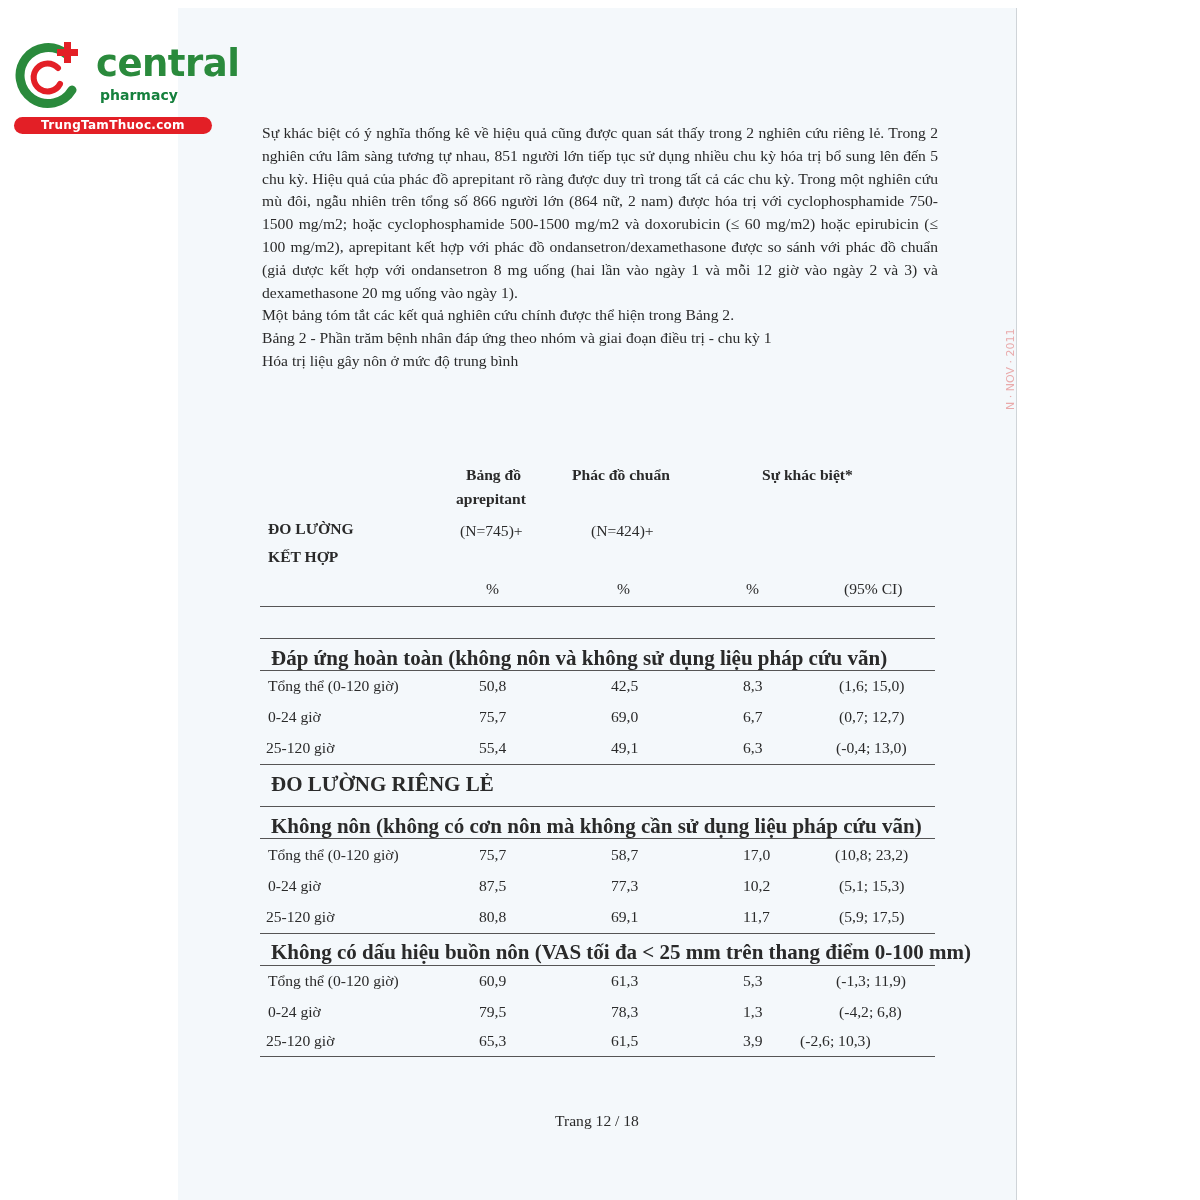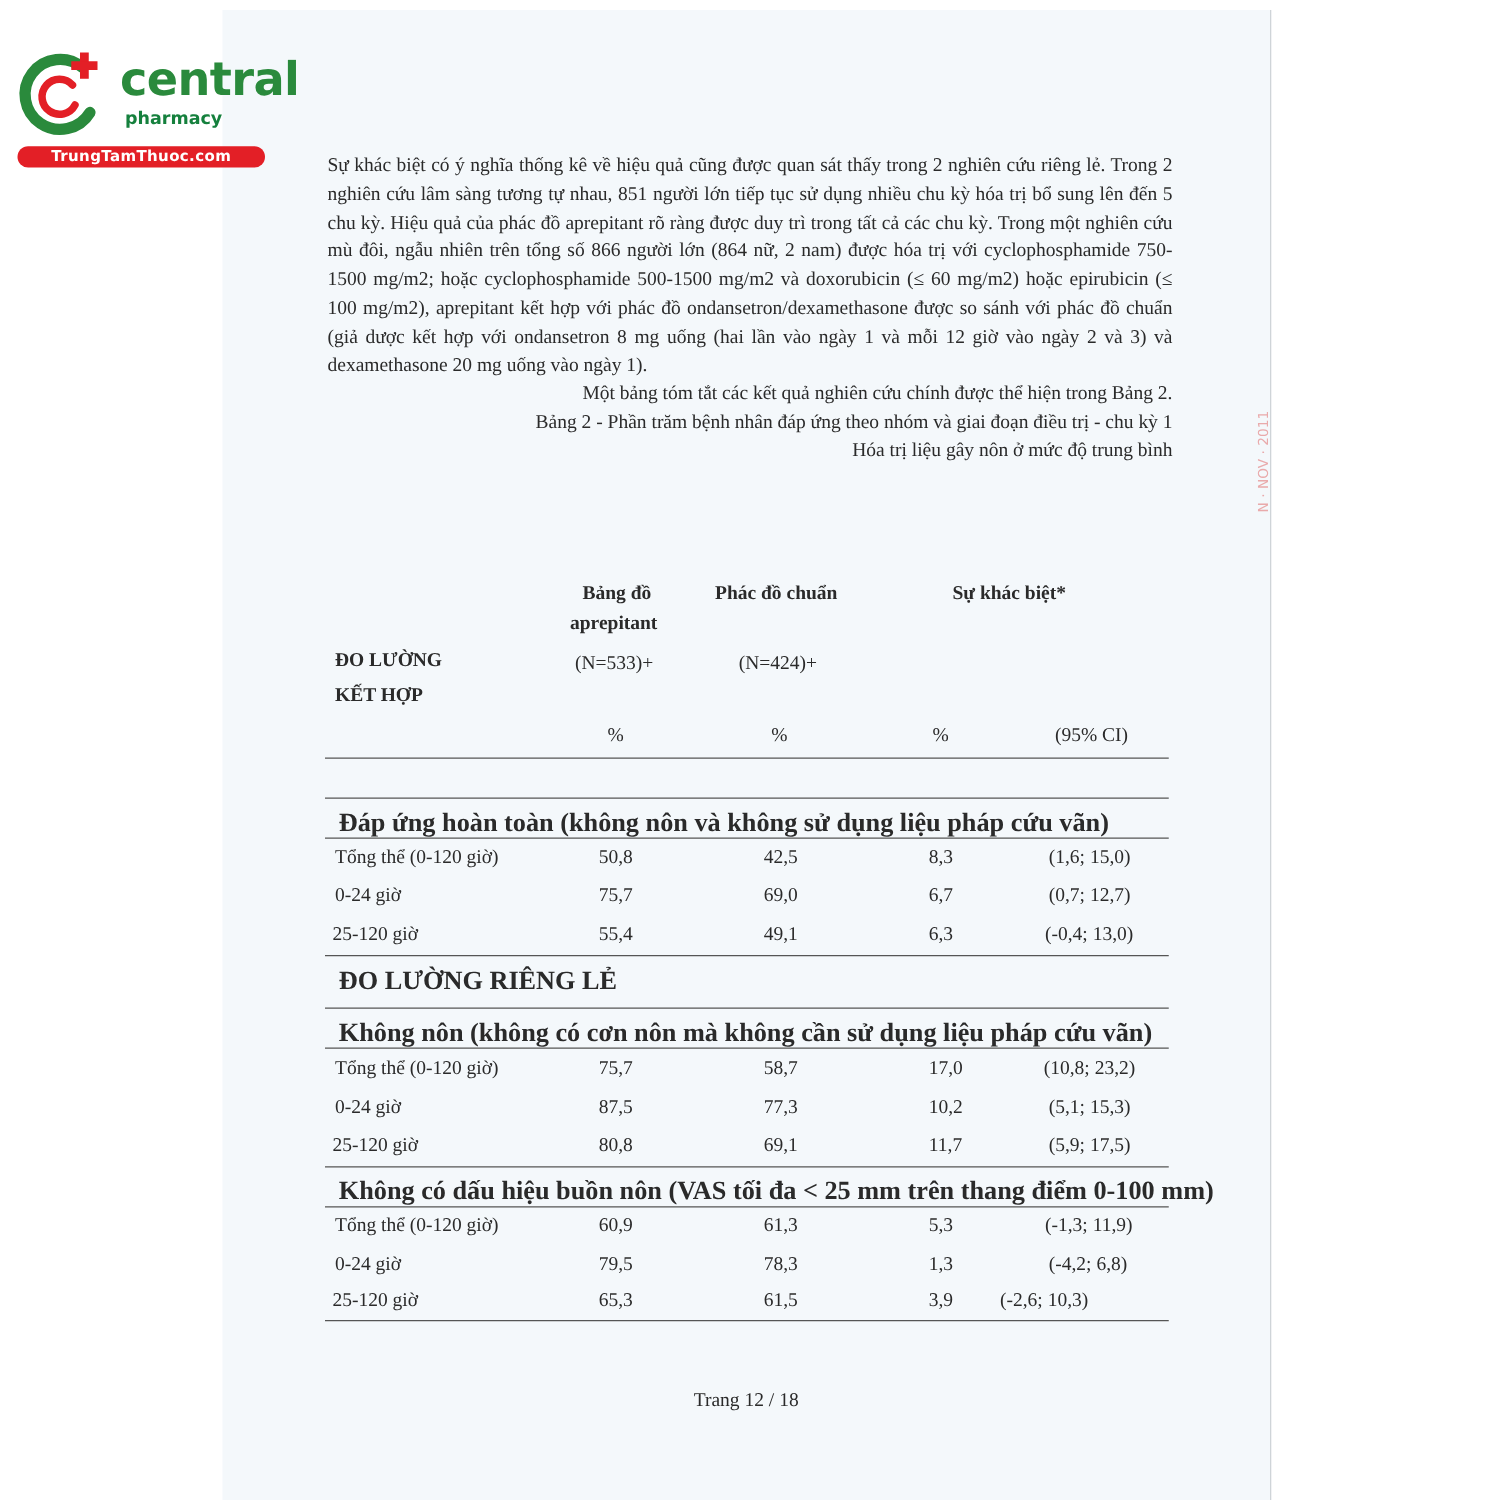--- a/index.html
+++ b/index.html
@@ -16,21 +16,21 @@
   }
   
   .logo { position: absolute; left: 10px; top: 38px; width: 205px; height: 100px; }
   .logo-mark { position: absolute; left: 4px; top: 2px; width: 70px; height: 70px; }
   .logo-word { position: absolute; left: 86px; top: 6px; font-family: "DejaVu Sans", sans-serif; font-size: 37px; font-weight: bold; color: #2a8a3c; letter-spacing: -0.5px; line-height: 40px; }
   .logo-sub { position: absolute; left: 90px; top: 49px; font-family: "DejaVu Sans", sans-serif; font-size: 14px; font-weight: bold; color: #15803d; }
   .logo-bar { position: absolute; left: 4px; top: 79px; width: 198px; height: 17px; border-radius: 9px; background: #e31f26; color: #fff; font-family: "DejaVu Sans", sans-serif; font-size: 12px; font-weight: bold; text-align: center; line-height: 17px; letter-spacing: 0.3px; }
 
   .body-text { position: absolute; left: 262px; top: 122px; width: 676px; font-size: 15.6px; line-height: 22.8px; }
   .body-text p { margin: 0; text-align: justify; }
-  .body-text p.left { text-align: right; }
+  .body-text p.left { text-align: left; }
 
   .tbl-header { position: absolute; left: 260px; top: 466px; width: 675px; height: 142px; font-size: 15.6px; }
   .tbl-header div { position: absolute; }
   .bold { font-weight: bold; }
 
   .rule { position: absolute; left: 260px; width: 675px; height: 0; border-top: 1.5px solid #555; }
 
   .row { position: absolute; left: 268px; width: 667px; height: 28px; font-size: 15.6px; }
   .row span { position: absolute; top: 0; }
   .c0 { left: 0; }
@@ -67,21 +67,21 @@
   <p class="left">Hóa trị liệu gây nôn ở mức độ trung bình</p>
 </div>
 
 <div class="tbl-header">
   <div class="bold" style="left:206px;top:0;">Bảng đồ</div>
   <div class="bold" style="left:196px;top:24px;">aprepitant</div>
   <div class="bold" style="left:300px;top:0;margin-left:12px;">Phác đồ chuẩn</div>
   <div class="bold" style="left:502px;top:0;">Sự khác biệt*</div>
   <div class="bold" style="left:8px;top:54px;">ĐO LƯỜNG</div>
   <div class="bold" style="left:8px;top:82px;">KẾT HỢP</div>
-  <div style="left:200px;top:56px;">(N=533)+</div>
+  <div style="left:200px;top:56px;">(N=745)+</div>
   <div style="left:331px;top:56px;">(N=424)+</div>
   <div style="left:226px;top:114px;">%</div>
   <div style="left:357px;top:114px;">%</div>
   <div style="left:486px;top:114px;">%</div>
   <div style="left:584px;top:114px;">(95% CI)</div>
 </div>
 
 <div class="rule" style="top:606px;"></div>
 <div class="rule" style="top:638px;"></div>
 

